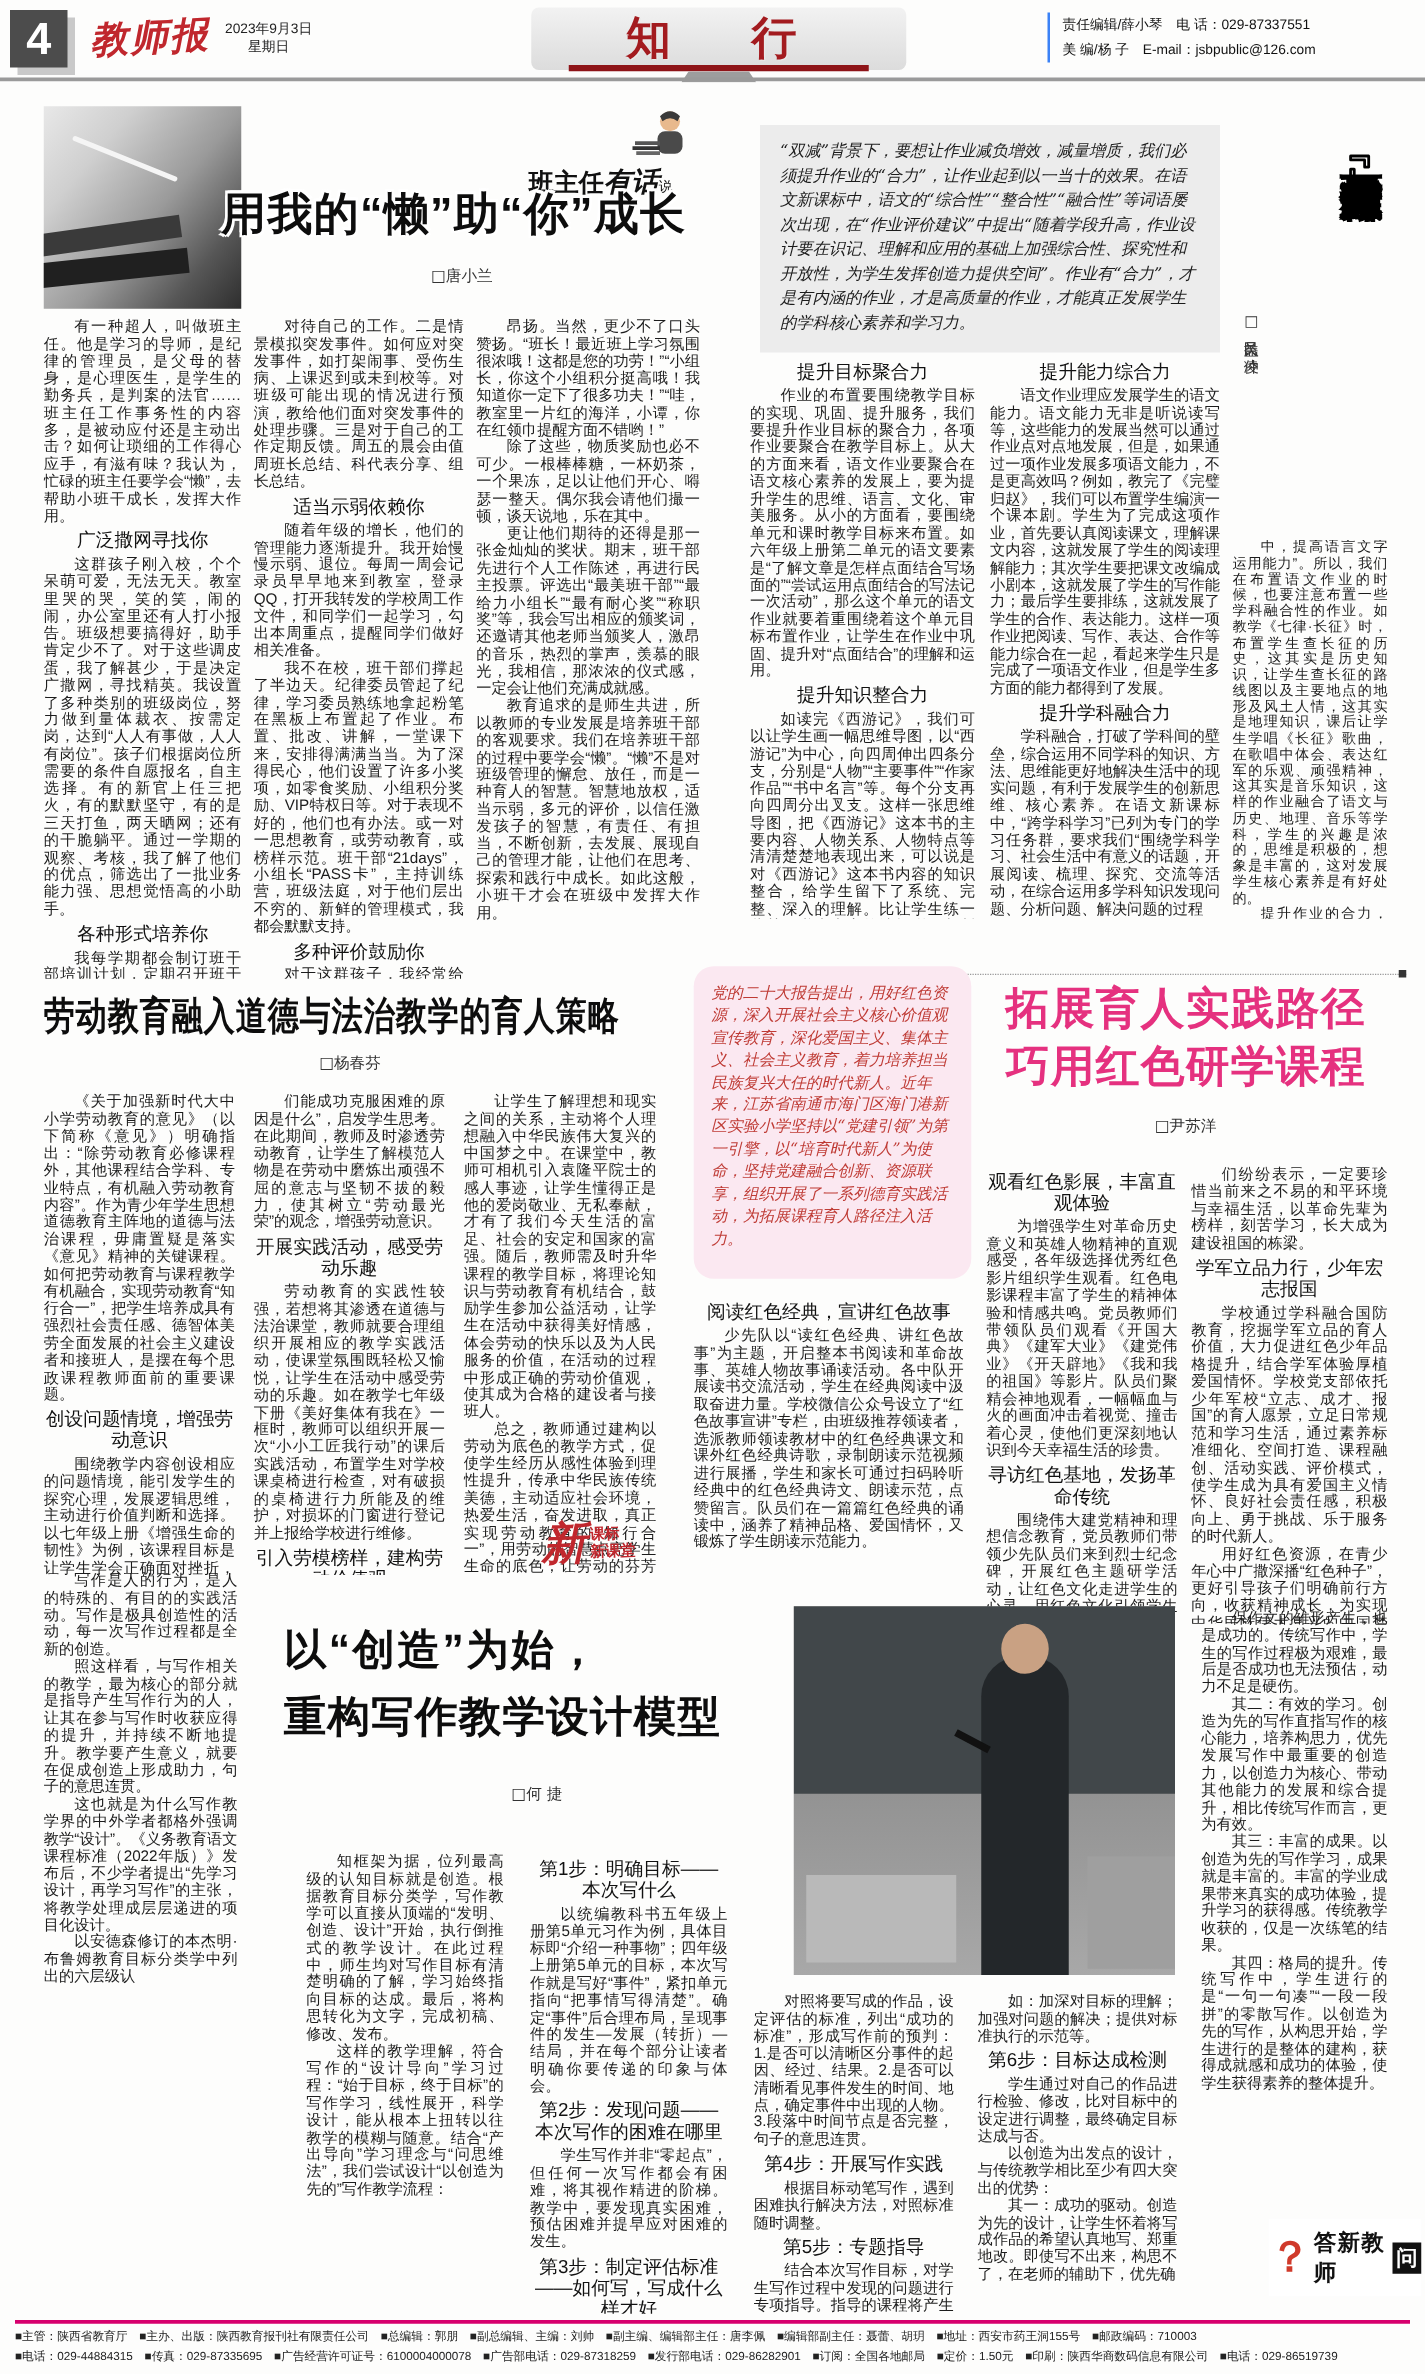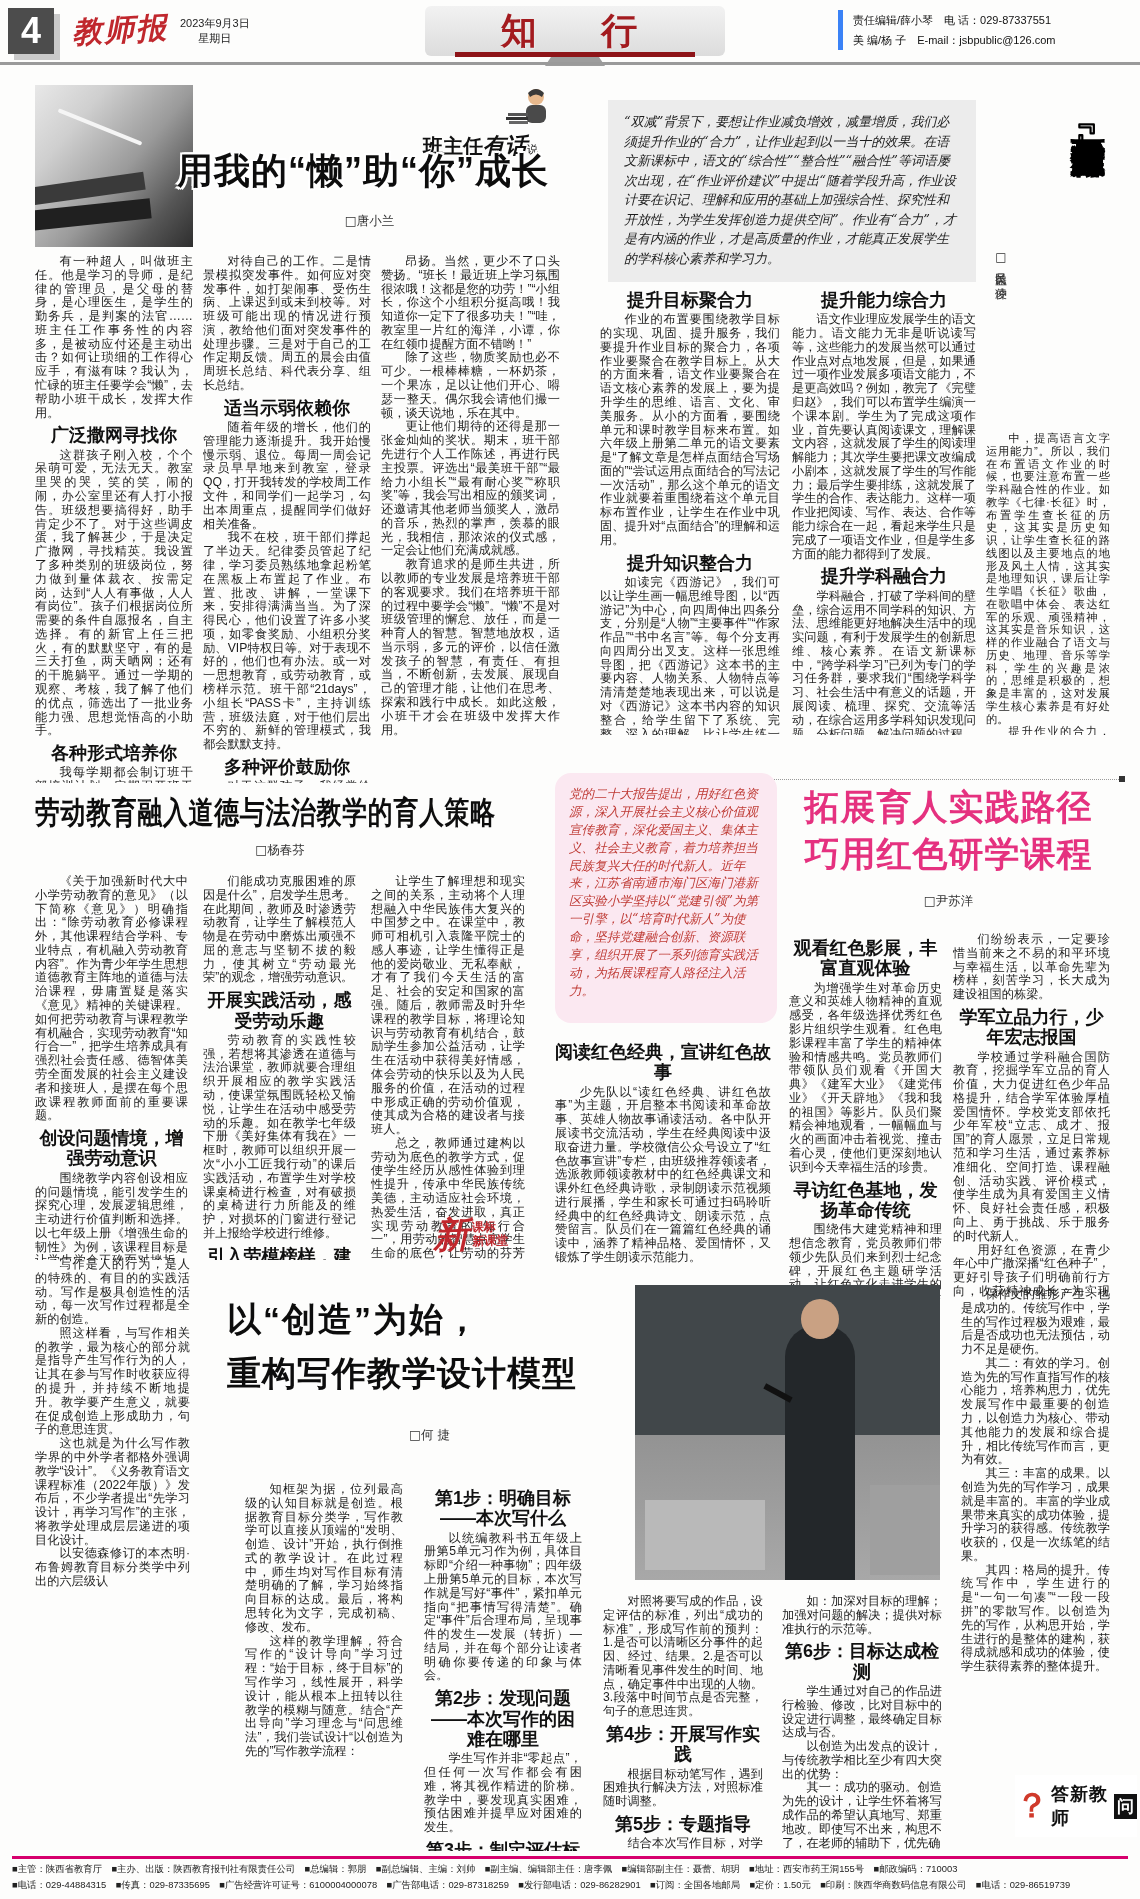--- a/index.html
+++ b/index.html
@@ -7,26 +7,26 @@
   body { font-family:"Liberation Sans","DejaVu Sans",sans-serif; background:#fdfdfc; color:#1c1c1c; position:relative; width:1140px; height:1899px; overflow:hidden; }
   .abs { position:absolute; }
   
   .pagenum { left:8px; top:8px; width:46px; height:46px; background:#4c4c4c; color:#fff; font-size:36px; font-weight:bold; text-align:center; line-height:46px; box-shadow:6px 6px 0 #c9c9c9; }
   .masthead { left:72px; top:10px; font-family:"DejaVu Serif",serif; font-style:italic; font-weight:bold; font-size:30px; color:#c0272d; transform:rotate(-3deg); letter-spacing:2px; }
   .dateblock { left:180px; top:16px; font-size:11px; line-height:15px; color:#222; }
   .section-banner { left:425px; top:6px; width:300px; height:50px; background:linear-gradient(#f2f2f2,#dcdcdc); border-radius:6px; text-align:center; }
   .section-banner .zh { font-family:"DejaVu Serif",serif; font-weight:bold; font-size:36px; color:#a31b1f; letter-spacing:26px; padding-left:14px; line-height:48px; text-shadow:1px 1px 0 #e9e9e9; }
   .section-underline { left:455px; top:52px; width:240px; height:5px; background:#8e1418; }
   .section-tail { left:545px; top:57px; width:60px; height:9px; background:#9d9d9d; clip-path:polygon(10% 0,90% 0,100% 100%,0 100%); }
-  .hdr-info { left:838px; top:10px; border-left:5px solid #3b82f6; padding-left:10px; font-size:11px; line-height:20px; color:#111; }
+  .hdr-info { left:838px; top:10px; border-left:2px solid #3b82f6; padding-left:10px; font-size:11px; line-height:20px; color:#111; }
   .hdr-rule { left:0; top:62px; width:1140px; height:3px; background:#9a9a9a; }
   
   .col { position:absolute; overflow:hidden; font-size:12.2px; line-height:1.13; text-align:justify; }
   .para { text-indent:2em; margin:0; }
-  .subhead { text-align:center; font-weight:bold; font-size:18px; margin:5px 0 3px; color:#111; }
+  .subhead { text-align:center; font-weight:normal; font-size:15px; margin:5px 0 3px; color:#111; }
   .byline { text-align:center; font-size:12.5px; color:#333; font-family:"DejaVu Serif",serif; }
   .kaiti { font-family:"DejaVu Serif","Liberation Serif",serif; font-style:italic; }
   .dotted-rule { border-top:1px dotted #999; }
   .rule-sq { width:6px; height:6px; background:#333; position:absolute; right:0; top:-4px; }
   
   #art1 { left:35px; top:85px; width:525px; height:700px; }
   .photo1 { left:0; top:0; width:158px; height:162px; background:linear-gradient(130deg,#e8e8e8 0%,#cfcfcf 25%,#9a9a9a 55%,#565656 80%,#2e2e2e 100%); overflow:hidden; }
   .photo1 .book1 { position:absolute; left:-10px; top:95px; width:120px; height:18px; background:#3a3a3a; transform:rotate(-8deg); }
   .photo1 .book2 { position:absolute; left:-14px; top:120px; width:130px; height:20px; background:#202020; transform:rotate(-6deg); }
   .photo1 .pen { position:absolute; left:20px; top:40px; width:90px; height:4px; background:#f5f5f5; transform:rotate(22deg); border-radius:2px; }

